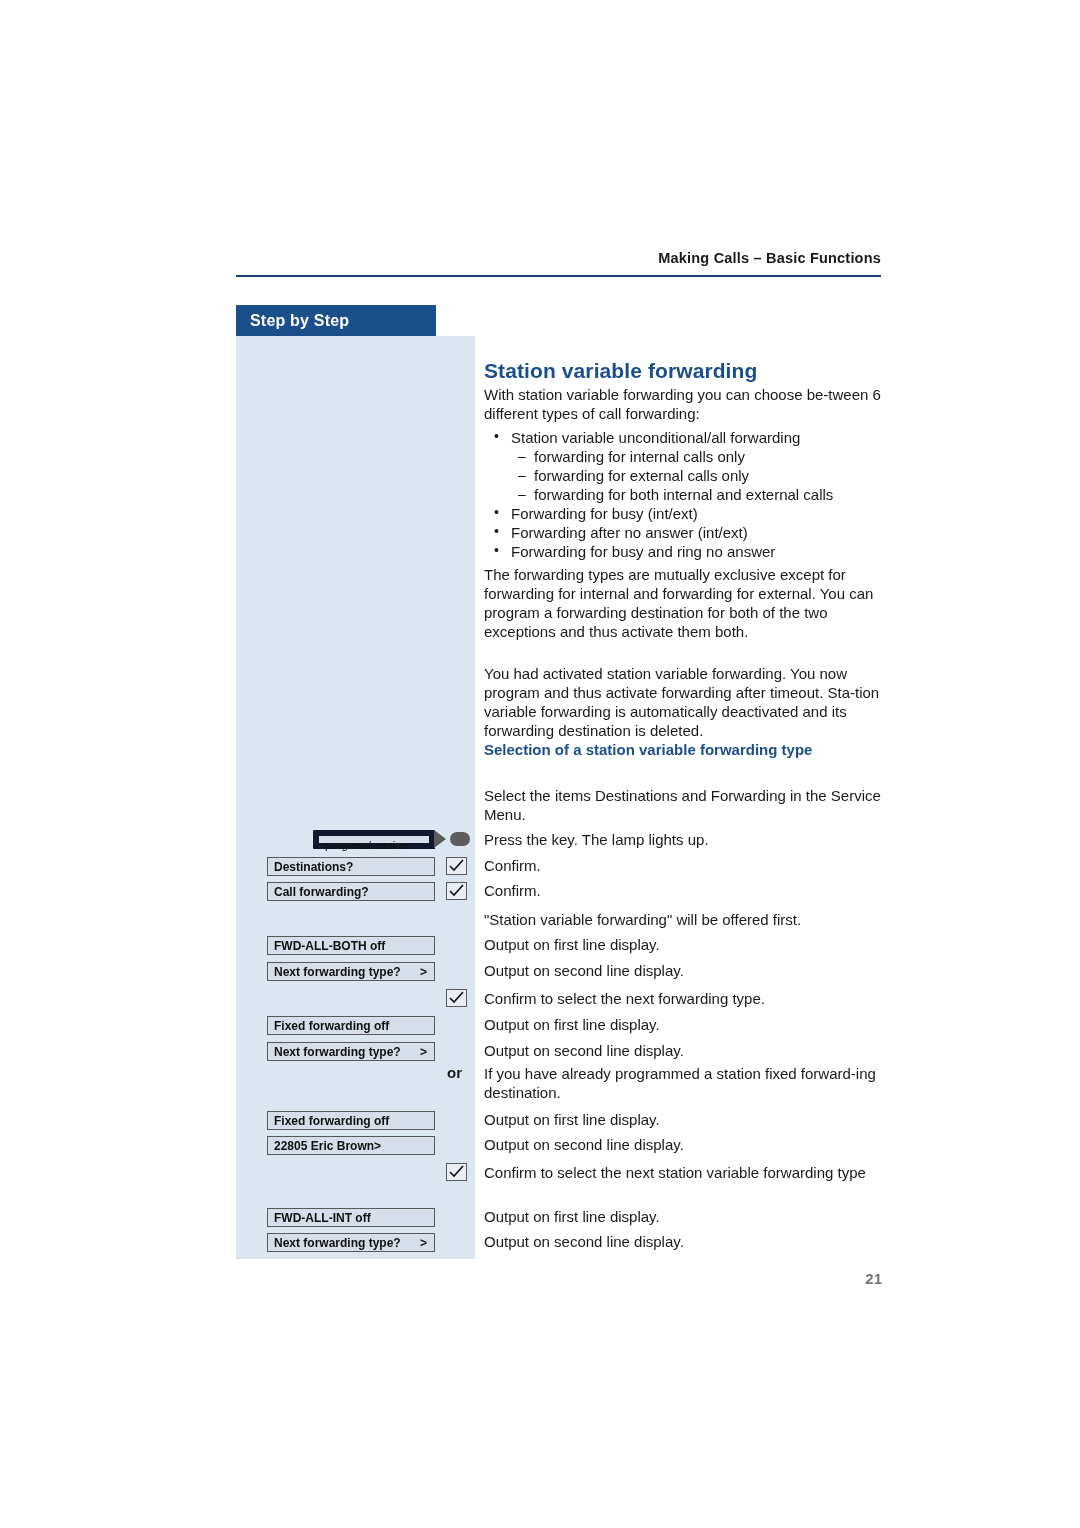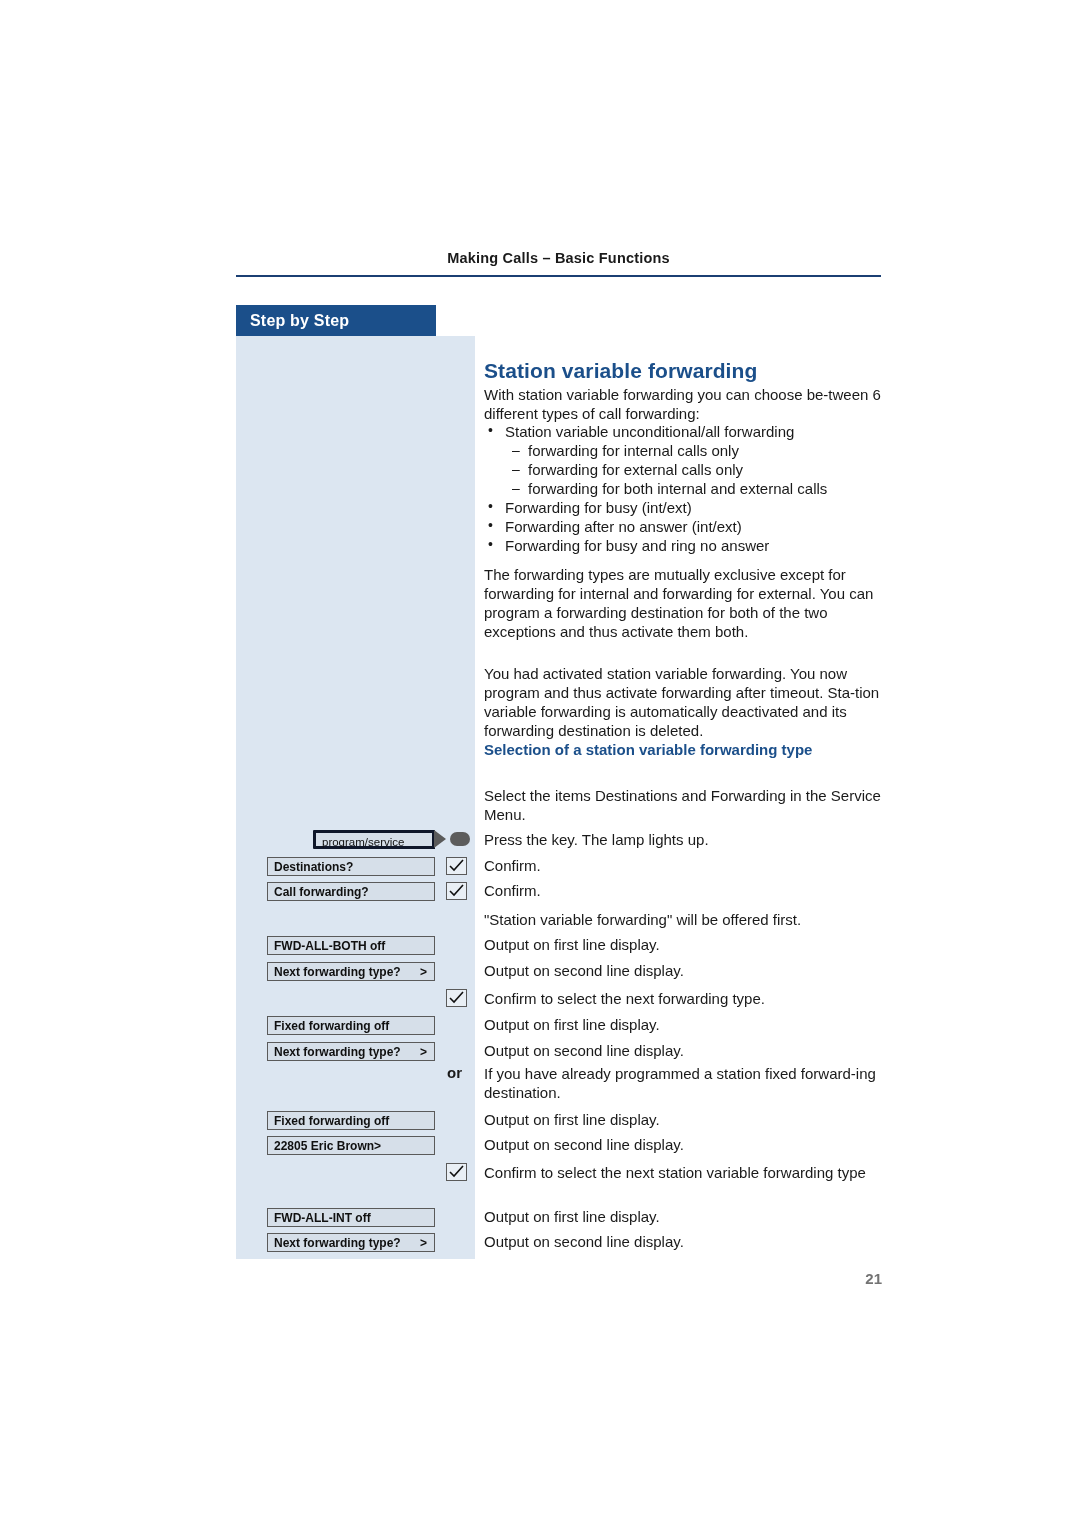--- a/index.html
+++ b/index.html
@@ -20,21 +20,21 @@
     width: 1080px;
     height: 1528px;
   }
 
   
   .header {
     position: absolute;
     left: 236px;
     top: 250px;
     width: 645px;
-    text-align: center;
+    text-align: right;
     font-size: 14.5px;
     font-weight: bold;
     color: #1a1a1a;
     letter-spacing: 0.2px;
   }
   .header-rule {
     position: absolute;
     left: 236px;
     top: 275px;
     width: 645px;
@@ -95,21 +95,21 @@
     color: #1a1a1a;
   }
   .p-intro { top: 385px; }
   .p-mutual { top: 565px; }
   .p-example { top: 645px; }
   .p-select { top: 786px; }
 
   ul.bullets {
     position: absolute;
     left: 484px;
-    margin: 0;
+    margin: 6px;
     padding: 0;
     list-style: none;
     font-size: 15px;
     line-height: 19px;
     color: #1a1a1a;
     width: 405px;
   }
   ul.bullets li {
     position: relative;
     padding-left: 21px;
@@ -171,21 +171,21 @@
   .key-box.arrow:after {
     content: ">";
     position: absolute;
     right: 7px;
     top: 2px;
     font-weight: bold;
   }
   .prog-key {
     position: absolute;
     box-sizing: border-box;
-    border: 3px solid #0f172a;
+    border: 6px solid #0f172a;
     background: #d6dfe9;
     font-size: 11.5px;
     color: #101010;
     height: 19px;
     line-height: 15px;
     padding: 2px 6px;
     border-radius: 1px 0 0 1px;
     white-space: nowrap;
   }
   .prog-key-tri {

